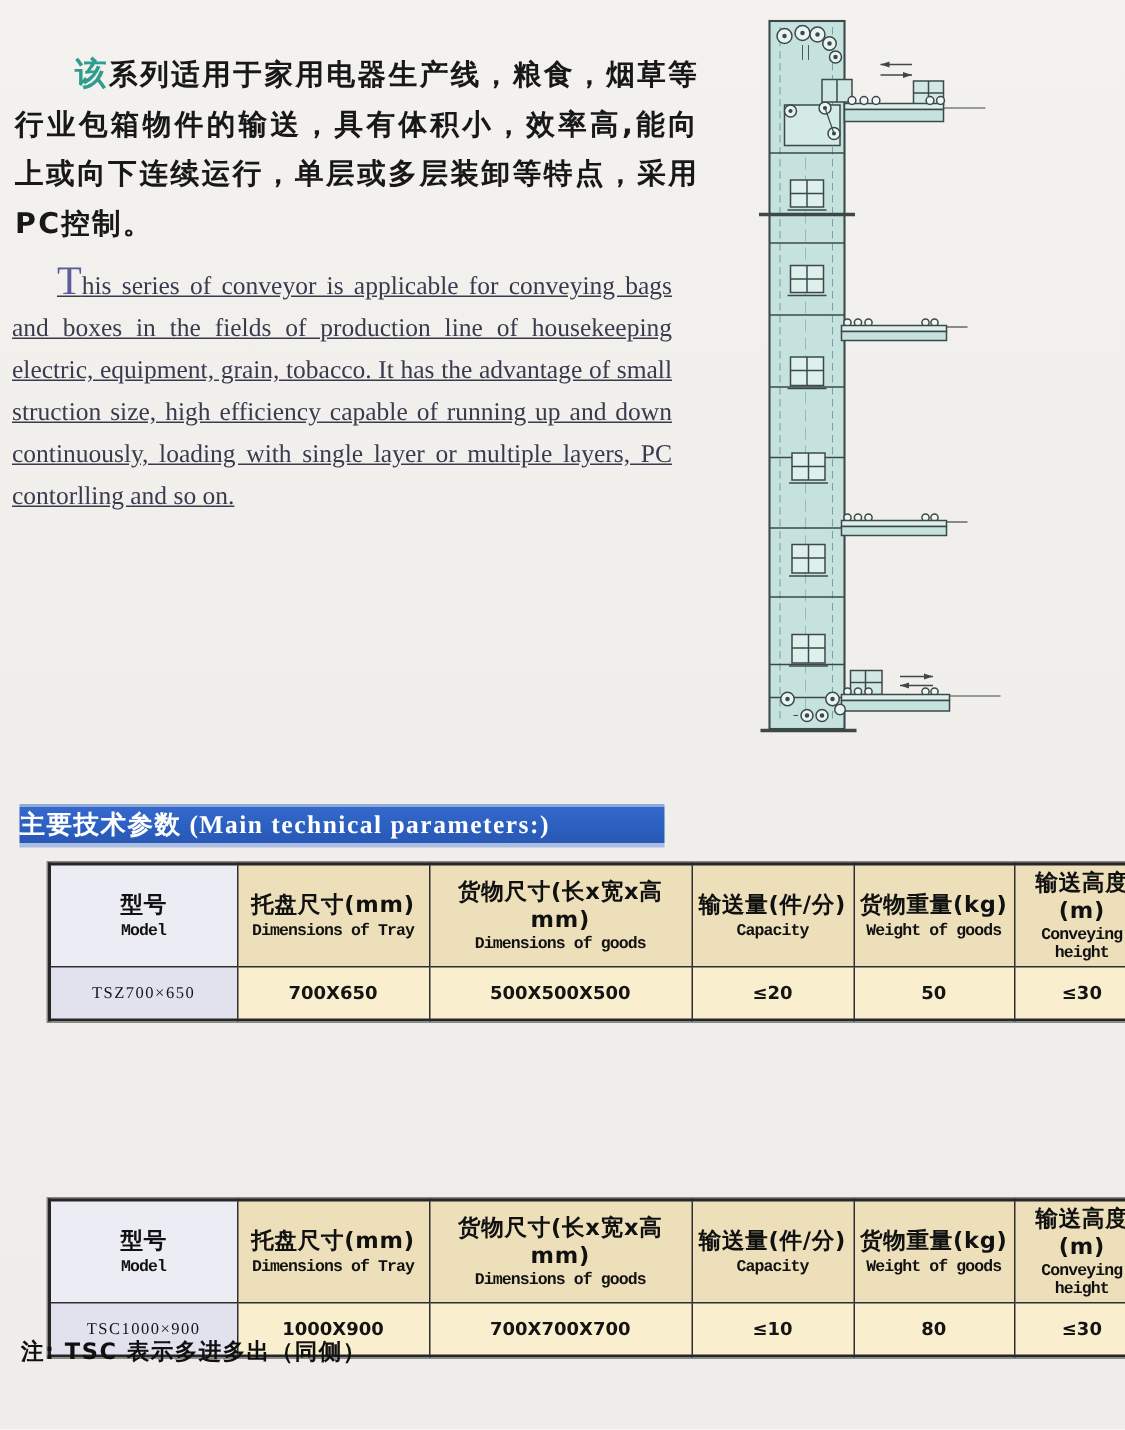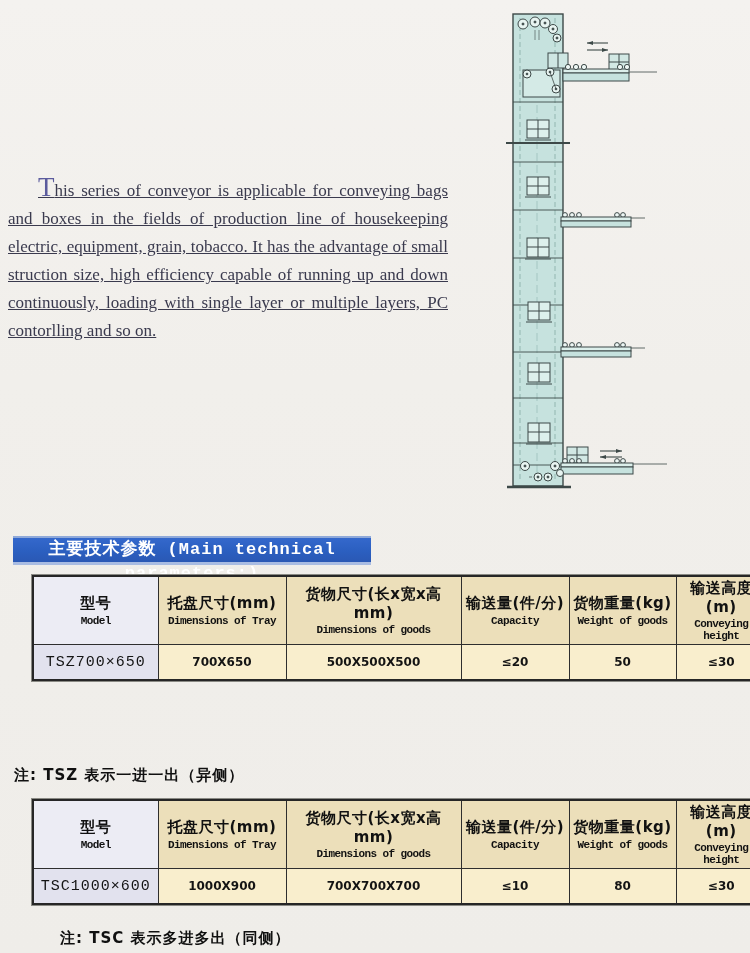--- a/index.html
+++ b/index.html
@@ -23,26 +23,26 @@
     font-size:17px;line-height:28px;color:#3a3a4e;
     text-align:justify;text-indent:30px;text-decoration:underline;
   }
   .intro-en .dropcap{
     font-size:27px;line-height:20px;color:#5b5b9d;
     font-family:"Liberation Serif","DejaVu Serif",serif;
   }
 
   
   .banner{
-    position:absolute;left:13px;top:536px;width:358px;height:24px;
+    position:absolute;left:13px;top:536px;width:430px;height:24px;
     background:linear-gradient(180deg,#3468cc 0%,#2b5fc0 55%,#2a58b4 100%);
     border-top:2px solid #8fa9d9;border-bottom:3px solid #a9bce2;
     color:#ffffff;font-weight:bold;font-size:17px;line-height:24px;
-    text-align:center;letter-spacing:1px;
-    font-family:Liberation Mono, monospace;
+    letter-spacing:1px;
+    font-family:Liberation Serif, serif;
   }
 
   
   table.spec{
     position:absolute;left:8px;border-collapse:collapse;table-layout:fixed;
     width:734px;
   }
   .spec-1{top:575px;}
   .spec-2{top:799px;}
   table.spec,table.spec th,table.spec td{border:1px solid #2e2e2e;}
@@ -56,39 +56,40 @@
        font-family:"DejaVu Sans","Liberation Sans",sans-serif;letter-spacing:0.5px;}
   .hen{font-size:11px;letter-spacing:-0.6px;color:#111;margin-top:2px;
        font-family:"Liberation Mono","DejaVu Sans Mono",monospace;}
   table.spec td{
     height:32px;text-align:center;vertical-align:middle;
     background:#f9eecd;color:#141414;
     font-size:12px;font-weight:600;
     font-family:"DejaVu Sans","Liberation Sans",sans-serif;
   }
   table.spec td.model-col{
-    background:#e2e2ee;font-weight:normal;font-size:15px;letter-spacing:1px;
-    font-family:Liberation Mono, monospace;
+    background:#e2e2ee;font-weight:normal;font-size:11px;letter-spacing:1px;
+    font-family:Liberation Serif, serif;
   }
   .tbl-note{
     position:absolute;left:14px;font-size:15px;font-weight:bold;color:#101010;
     letter-spacing:1px;
     font-family:"DejaVu Sans","Liberation Sans",sans-serif;
   }
   .note-1{top:766px;}
-  .note-2{top:929px;margin-left:46px;}
+  .note-2{top:892px;}
 
   
   .diagram{position:absolute;left:505px;top:10px;width:245px;height:490px;}
 </style>
 </head>
 <body>
 
 <div class="page">
 
+  <p class="intro-zh"><span class="lead">该</span><span>系列适用于家用电器生产线，粮食，烟草等行业包箱物件的输送，具有体积小，效率高,能向上或向下连续运行，单层或多层装卸等特点，采用PC控制。</span></p>
 
   <p class="intro-en"><span class="dropcap">T</span><span>his series of conveyor is applicable for conveying bags and boxes in the fields of production line of housekeeping electric, equipment, grain, tobacco. It has the advantage of small struction size, high efficiency capable of running up and down continuously, loading with single layer or multiple layers, PC contorlling and so on.</span></p>
 
   <svg class="diagram" viewBox="0 0 245 490">
     <g stroke="#3d4948" fill="none" stroke-width="1">
 
       <line x1="124" y1="62" x2="152" y2="62" stroke-width="0.8"></line>
       <line x1="128" y1="454" x2="162" y2="454" stroke-width="0.8"></line>
       <line x1="126" y1="208" x2="140" y2="208" stroke-width="0.8"></line>
       <line x1="126" y1="338" x2="140" y2="338" stroke-width="0.8"></line>
@@ -306,21 +307,20 @@
       <tr>
         <td class="model-col">TSZ700×650</td>
         <td>700X650</td>
         <td>500X500X500</td>
         <td>≤20</td>
         <td>50</td>
         <td>≤30</td>
       </tr>
     </tbody>
   </table>
-  <div class="tbl-note note-1">注: TSZ 表示一进一出（异侧）</div>
 
   <table class="spec spec-2">
     <colgroup>
         <col style="width:125px">
         <col style="width:128px">
         <col style="width:175px">
               <col style="width:108px">
         <col style="width:107px">
         <col style="width:91px">
       </colgroup>
@@ -347,21 +347,21 @@
           <div class="hen">Weight of goods</div>
           </th>
         <th>
           <div class="hzh">输送高度(m)</div>
           <div class="hen">Conveying height</div>
           </th>
       </tr>
     </thead>
     <tbody>
       <tr>
-        <td class="model-col">TSC1000×600</td>
+        <td class="model-col">TSC1000×900</td>
         <td>1000X900</td>
         <td>700X700X700</td>
         <td>≤10</td>
         <td>80</td>
         <td>≤30</td>
       </tr>
     </tbody>
   </table>
   <div class="tbl-note note-2">注: TSC 表示多进多出（同侧）</div>
 

